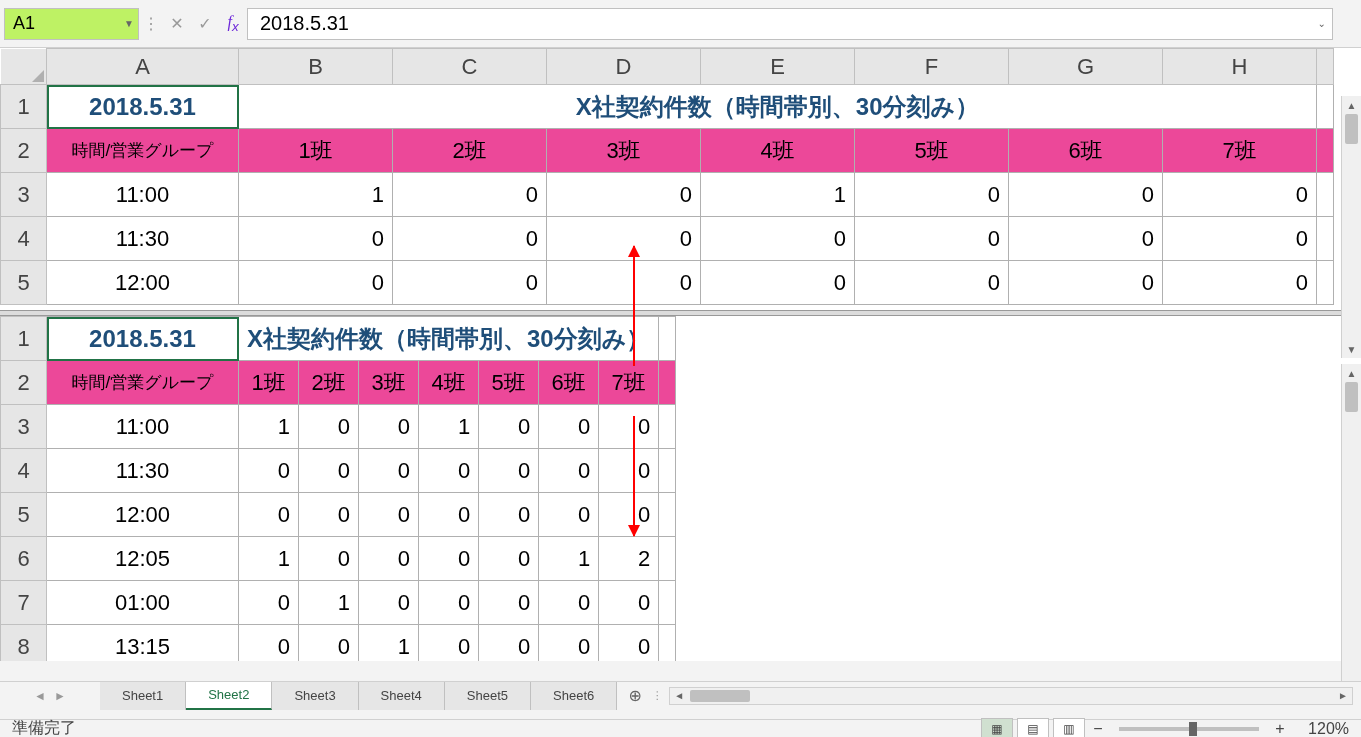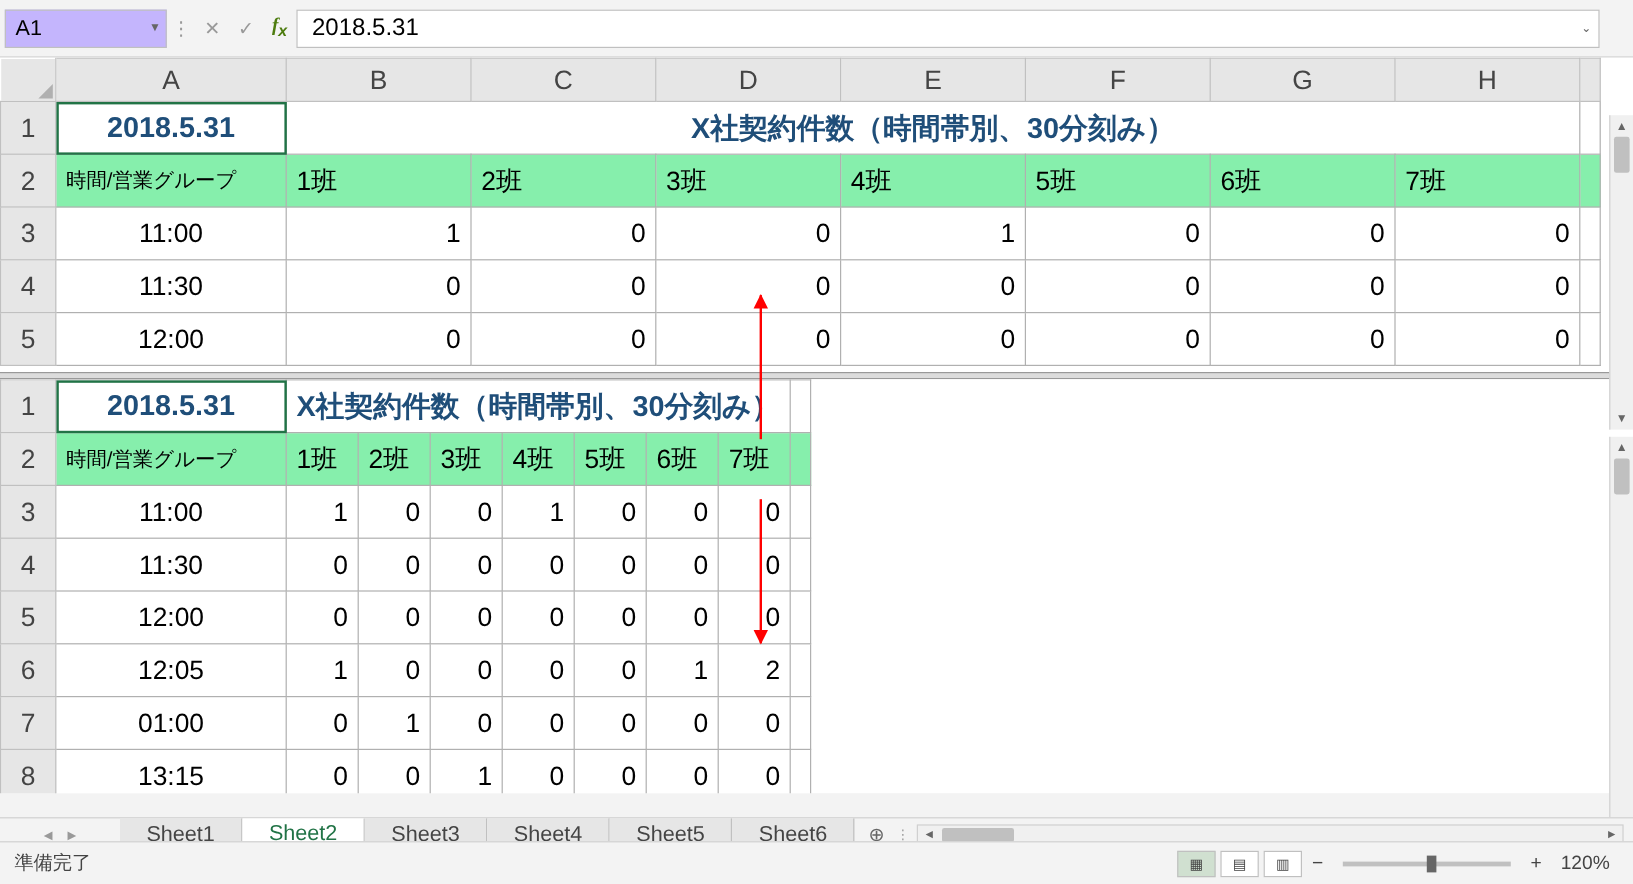--- a/index.html
+++ b/index.html
@@ -1,40 +1,40 @@
 <!DOCTYPE html>
 <html><head>
 <meta charset="utf-8">
 <style>
 * { box-sizing: border-box; margin: 0; padding: 0; font-family: "Yu Gothic", "Meiryo", sans-serif; }
 body { background: #f3f3f3; width: 1361px; height: 737px; overflow: hidden; position: relative; }
 
 
 .formula-bar { display: flex; align-items: center; height: 48px; background: #f3f3f3; border-bottom: 1px solid #d0d0d0; }
-.name-box { width: 135px; height: 32px; background: #c4b5fd; border: 1px solid #c0c0c0; display: flex; align-items: center; padding: 0 8px; margin-left: 4px; font-size: 18px; position: relative; }
+.name-box { width: 135px; height: 32px; background: #bef264; border: 1px solid #c0c0c0; display: flex; align-items: center; padding: 0 8px; margin-left: 4px; font-size: 18px; position: relative; }
 .name-box .dropdown-icon { position: absolute; right: 4px; font-size: 10px; color: #666; }
 .fb-sep { width: 8px; height: 28px; display: flex; align-items: center; justify-content: center; color: #999; margin: 0 8px; }
 .fb-btn { width: 28px; height: 28px; display: flex; align-items: center; justify-content: center; color: #999; font-size: 16px; }
-.fx-icon { font-style: italic; font-family: "Times New Roman", serif; color: #4d7c0f; font-weight: bold; }
+.fx-icon { font-style: italic; font-family: "Times New Roman", serif; color: #6d28d9; }
 .formula-input { flex: 1; height: 32px; background: #fff; border: 1px solid #c0c0c0; display: flex; align-items: center; padding: 0 12px; font-size: 20px; margin-right: 28px; position: relative; }
 .formula-expand { position: absolute; right: 6px; font-size: 10px; color: #666; }
 
 
 .grid-wrapper { position: relative; }
 .grid-pane { position: relative; background: #fff; }
 
 table.sheet { border-collapse: collapse; table-layout: fixed; }
 .corner { width: 46px; height: 36px; background: #e6e6e6; border-right: 1px solid #c0c0c0; border-bottom: 1px solid #c0c0c0; position: relative; }
 .corner::after { content: ""; position: absolute; right: 2px; bottom: 2px; width: 0; height: 0; border-left: 12px solid transparent; border-bottom: 12px solid #b0b0b0; }
 th.col-h { height: 36px; background: #e6e6e6; border: 1px solid #c0c0c0; font-weight: normal; font-size: 22px; color: #444; text-align: center; }
 th.row-h { width: 46px; background: #e6e6e6; border: 1px solid #c0c0c0; font-weight: normal; font-size: 22px; color: #444; text-align: center; }
 td.cell { border: 1px solid #b0b0b0; height: 44px; font-size: 22px; padding: 0 8px; background: #fff; }
 td.cell.title-date { font-weight: bold; color: #1f4e79; text-align: center; font-size: 24px; }
 td.cell.title-main { font-weight: bold; color: #1f4e79; text-align: center; font-size: 24px; }
-td.cell.hdr { background: #86efac; }
+td.cell.hdr { background: #ec4899; text-align: center; }
 td.cell.time { text-align: center; }
 td.cell.num { text-align: right; }
 .selected { outline: 2px solid #217346; outline-offset: -2px; }
 
 .col-A { width: 192px; }
 .col-B, .col-C, .col-D, .col-E, .col-F, .col-G, .col-H { width: 154px; }
 .col-I { width: 16px; }
 
 .row-tall { height: 44px; }
 
@@ -53,37 +53,37 @@
 
 .vscroll { position: absolute; right: 0; width: 20px; background: #f0f0f0; border-left: 1px solid #d0d0d0; }
 .vscroll-top { top: 48px; height: 262px; }
 .vscroll-bot { top: 316px; height: 345px; }
 .vscroll .arrow-btn { height: 18px; display: flex; align-items: center; justify-content: center; font-size: 10px; color: #666; }
 .vscroll .thumb { position: absolute; top: 18px; left: 3px; right: 3px; height: 30px; background: #c0c0c0; border-radius: 2px; }
 
 
 .bottom-area { position: absolute; bottom: 28px; left: 0; right: 0; height: 28px; background: #f3f3f3; border-top: 1px solid #d0d0d0; display: flex; align-items: center; }
 .tab-nav { width: 100px; display: flex; align-items: center; justify-content: center; gap: 8px; color: #999; font-size: 12px; }
-.sheet-tab { padding: 0 22px; height: 28px; display: flex; align-items: center; font-size: 18px; color: #444; border-right: 1px solid #c0c0c0; background: #e6e6e6; }
+.sheet-tab { padding: 0 22px; height: 28px; display: flex; align-items: center; font-size: 13px; color: #444; border-right: 1px solid #c0c0c0; background: #e6e6e6; }
 .sheet-tab.active { background: #fff; color: #217346; border-bottom: 2px solid #217346; }
 .add-sheet { width: 36px; display: flex; align-items: center; justify-content: center; color: #666; }
 .hscroll { flex: 1; height: 18px; background: #f0f0f0; border: 1px solid #d0d0d0; margin: 0 8px; position: relative; display: flex; }
 .hscroll .arrow-btn { width: 18px; display: flex; align-items: center; justify-content: center; font-size: 10px; color: #666; }
 .hscroll .track { flex: 1; position: relative; }
 .hscroll .thumb { position: absolute; left: 2px; top: 2px; height: 12px; width: 60px; background: #c0c0c0; border-radius: 2px; }
 
 
-.status-bar { position: absolute; bottom: 0; left: 0; right: 0; height: 36px; background: #f3f3f3; border-top: 1px solid #d0d0d0; display: flex; align-items: center; padding: 0 12px; font-size: 16px; color: #444; }
+.status-bar { position: absolute; bottom: 0; left: 0; right: 0; height: 18px; background: #f3f3f3; border-top: 1px solid #d0d0d0; display: flex; align-items: center; padding: 0 12px; font-size: 16px; color: #444; }
 .status-right { margin-left: auto; display: flex; align-items: center; gap: 4px; }
 .view-btn { width: 32px; height: 22px; border: 1px solid #c0c0c0; display: flex; align-items: center; justify-content: center; font-size: 12px; background: #fff; }
 .view-btn.active { background: #d0e0d0; }
 .zoom-slider { width: 140px; height: 4px; background: #c0c0c0; position: relative; margin: 0 8px; }
 .zoom-slider .handle { position: absolute; left: 70px; top: -5px; width: 8px; height: 14px; background: #666; }
 .zoom-btn { width: 18px; text-align: center; color: #444; }
-.zoom-val { width: 56px; text-align: center; }
+.zoom-val { width: 56px; text-align: right; }
 
 .tab-sep { width: 8px; display:flex; align-items:center; justify-content:center; color:#999; font-size:11px; }
 </style>
 </head>
 <body>
 
 <div class="formula-bar">
   <div class="name-box">
     <span>A1</span>
     <span class="dropdown-icon">▼</span>

